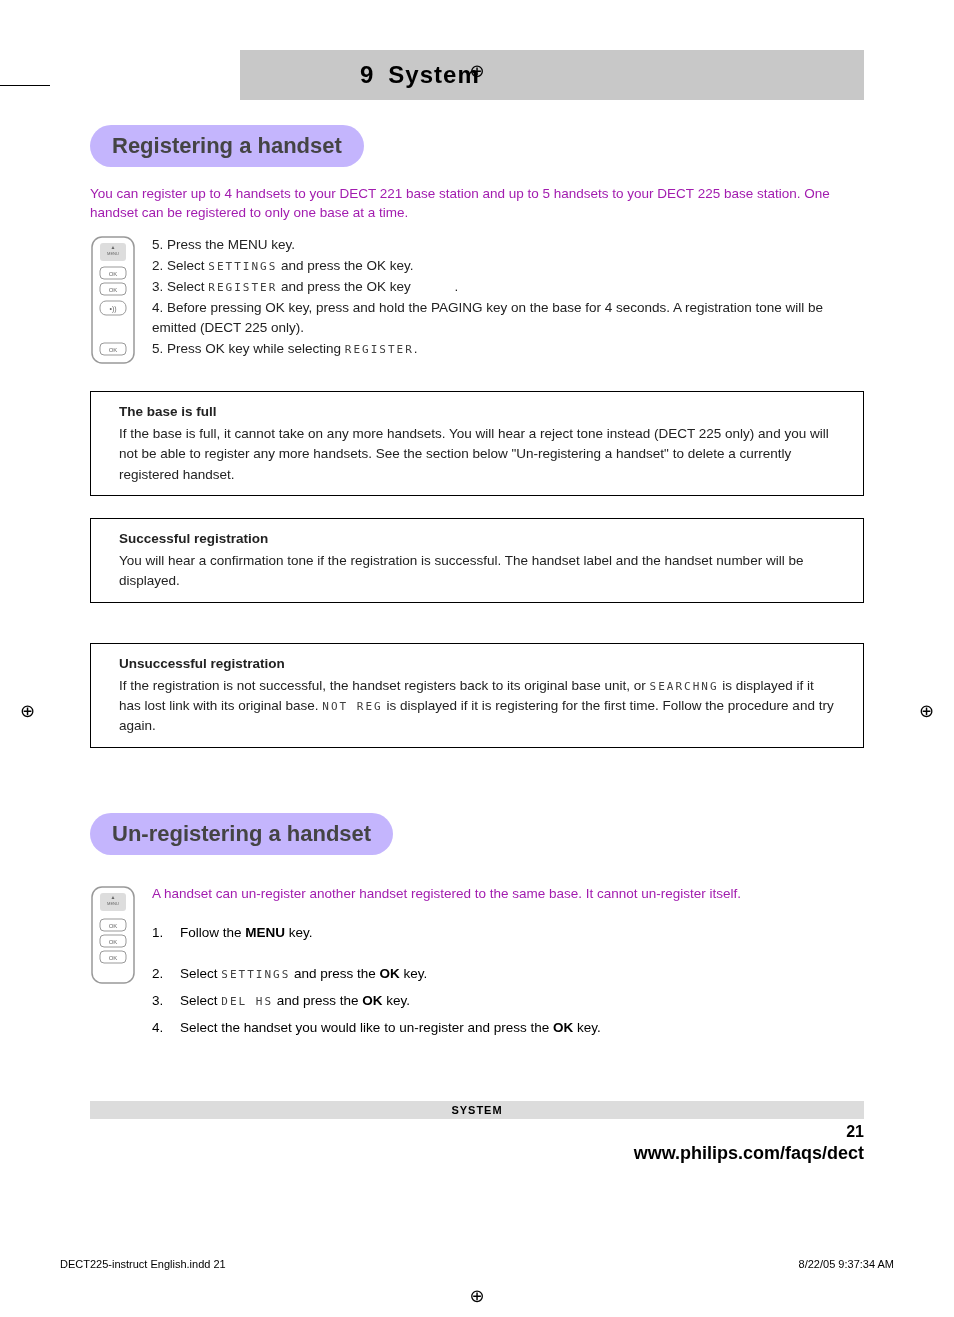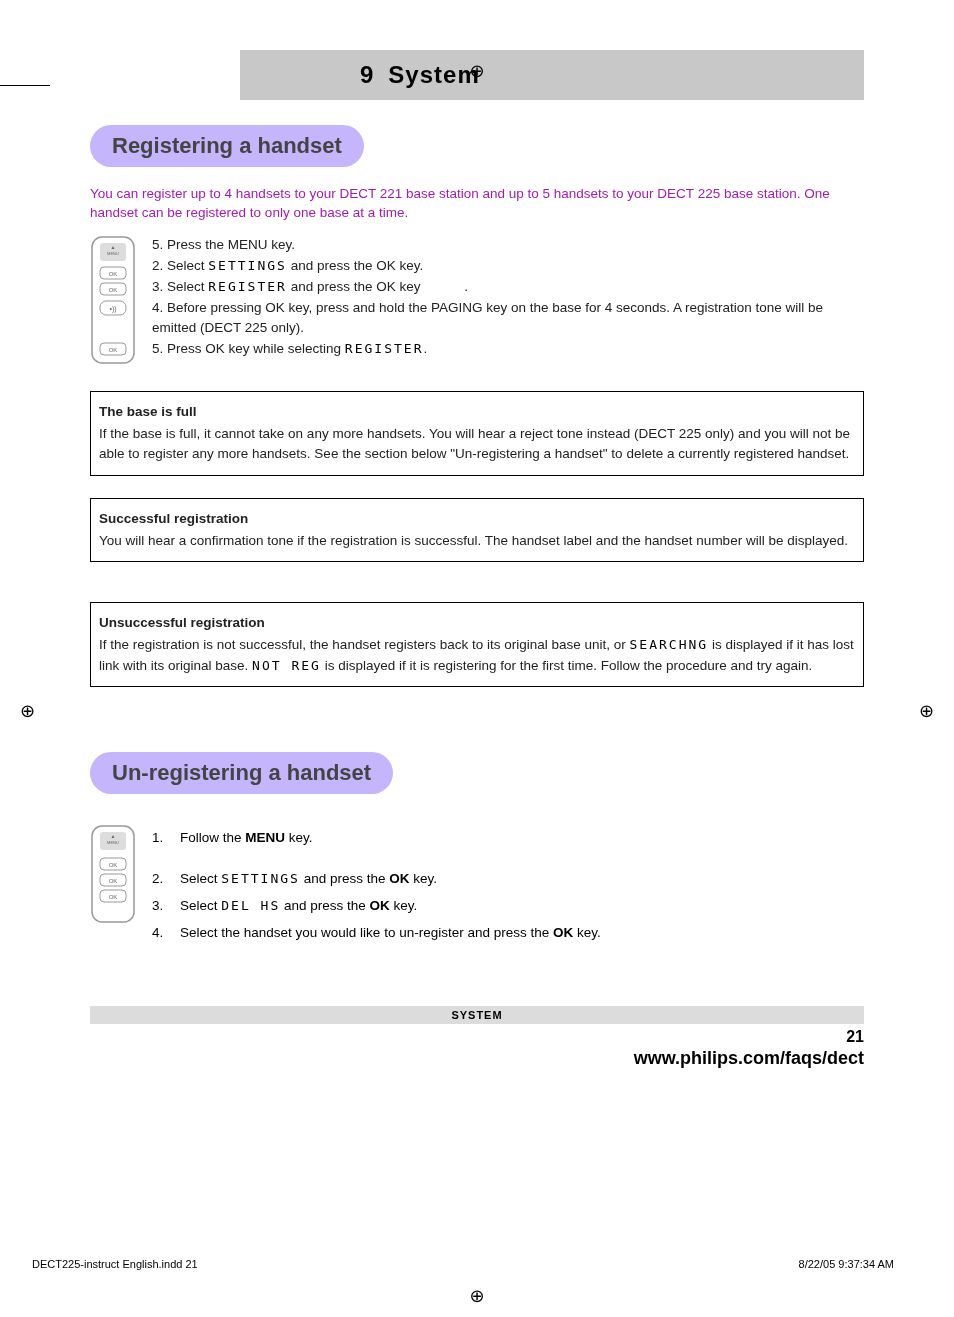--- a/index.html
+++ b/index.html
@@ -80,26 +80,26 @@
   }
   .handset-svg { width: 100%; }
   .step-lines {
     font-size: 13.5px;
     line-height: 1.55;
     color: #222;
   }
   .lcd {
     font-family: monospace;
     letter-spacing: 2px;
-    color: #000000;
-    font-size: 13px;
+    color: #404040;
+    font-size: 11px;
   }
   .info-box {
     border: 1px solid #000;
-    padding: 10px 8px;
+    padding: 10px 28px;
     margin-top: 22px;
     font-size: 13.5px;
     line-height: 1.5;
     color: #222;
   }
   .info-box .title {
     font-weight: bold;
     margin-bottom: 2px;
   }
   .numbered-list {
@@ -142,21 +142,21 @@
   }
   .url {
     font-weight: bold;
     font-size: 18px;
   }
   .imprint {
     display: flex;
     justify-content: space-between;
     font-size: 11px;
     color: #000;
-    padding: 8px 60px 0 32px;
+    padding: 8px 60px 0 60px;
   }
 </style>
 </head>
 <body>
 
 <div class="page">
 
   <div class="top-crop"></div>
   <div class="reg-mark reg-top">⊕</div>
   <div class="side-reg side-left">⊕</div>
@@ -237,20 +237,21 @@
         <text x="23" y="20" font-size="4" text-anchor="middle" fill="#666">MENU</text>
         <rect x="10" y="34" width="26" height="12" rx="4" fill="none" stroke="#999"></rect>
         <text x="23" y="43" font-size="6" text-anchor="middle" fill="#666">OK</text>
         <rect x="10" y="50" width="26" height="12" rx="4" fill="none" stroke="#999"></rect>
         <text x="23" y="59" font-size="6" text-anchor="middle" fill="#666">OK</text>
         <rect x="10" y="66" width="26" height="12" rx="4" fill="none" stroke="#999"></rect>
         <text x="23" y="75" font-size="6" text-anchor="middle" fill="#666">OK</text>
       </svg>
     </div>
     <div style="flex:1">
+      <div class="intro" style="margin-bottom:16px">A handset can un-register another handset registered to the same base.  It cannot un-register itself.</div>
       <ol class="numbered-list">
         <li>
           <span class="num">1.</span>
           <span><span>Follow the </span><b>MENU</b><span> key.</span></span>
         </li>
         <li style="height:14px"></li>
         <li>
           <span class="num">2.</span>
           <span><span>Select </span><span class="lcd">SETTINGS</span><span> and press the </span><b>OK</b><span> key.</span></span>
         </li>

